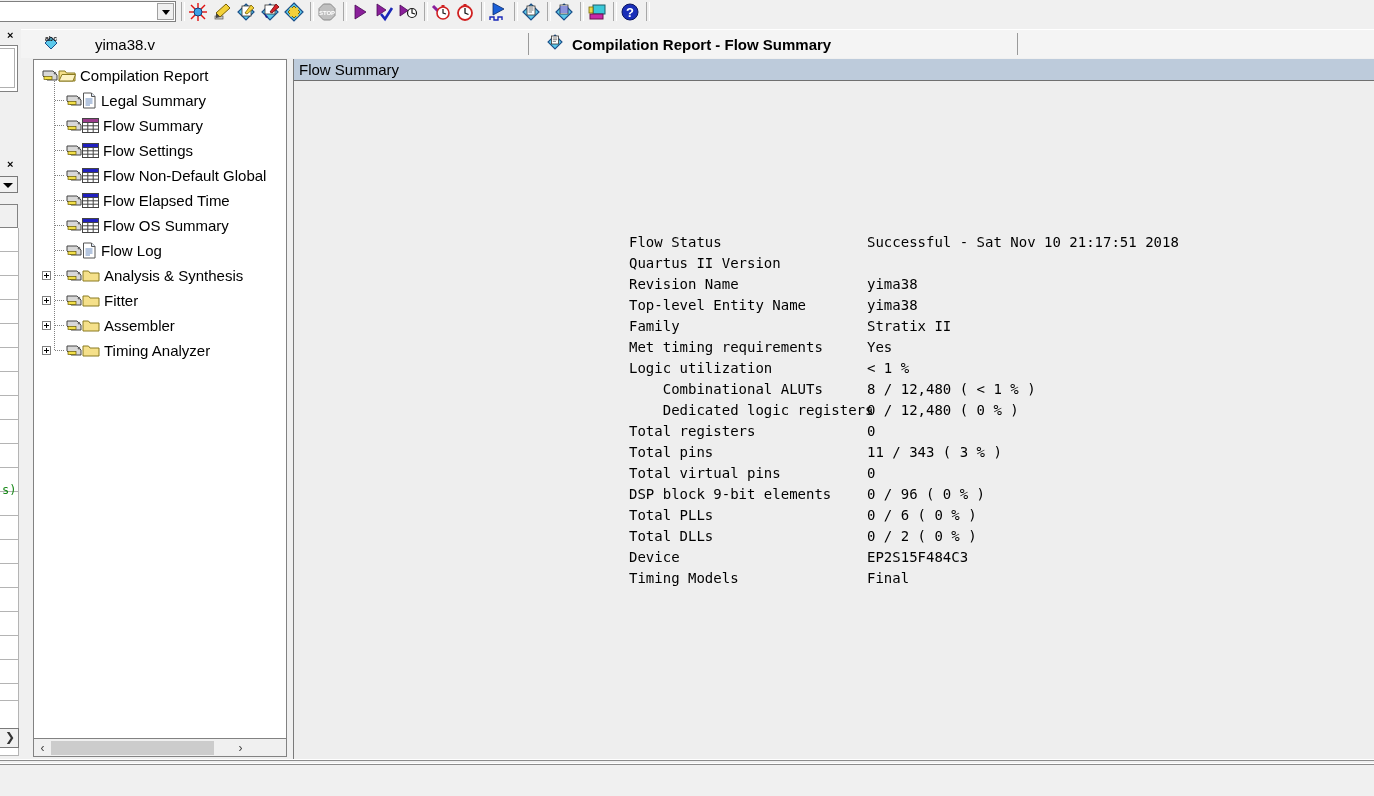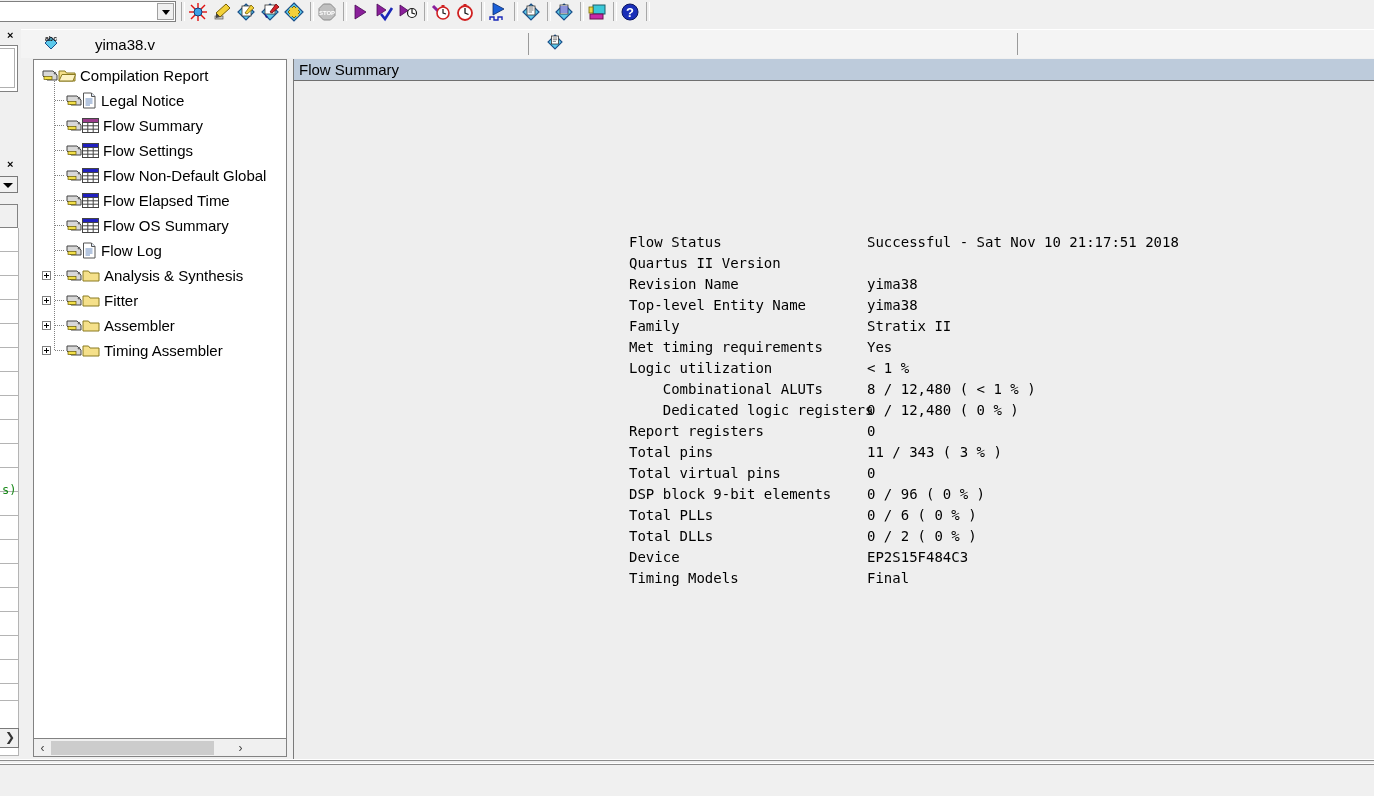--- a/index.html
+++ b/index.html
@@ -295,20 +295,21 @@
     <div class="tabdiv" style="left:507px;"></div>
 
     <div class="tab" style="left:513px;width:480px;padding-left:12px;">
       <span>
         <svg width="18" height="18" viewBox="0 0 18 18">
           <path d="M9 2 L16 9 L9 16 L2 9 Z" fill="#5bc8ea" stroke="#1a4f8a" stroke-width="1.1"></path>
           <rect x="5.5" y="3" width="7" height="8" fill="#ffffff" stroke="#333" stroke-width="0.8"></rect>
           <path d="M6.8 5 L11.2 5 M6.8 6.7 L11.2 6.7 M6.8 8.4 L10 8.4" stroke="#555" stroke-width="0.7"></path>
         </svg>
       </span>
+      <span class="tabtext bold" style="margin-left:8px;">Compilation Report - Flow Summary</span>
     </div>
 
     <div class="tabdiv" style="left:996px;"></div>
   </div>
 
   <div class="treepanel">
     <div id="treebody">
         <div class="vline" style="top: 21px; height: 269px;"></div>
         <div class="treeitem" style="left: 6px; top: 3px;">
           <span style="display: inline-flex;">
@@ -337,21 +338,21 @@
               <circle cx="15" cy="5.2" r="1" fill="#888" stroke="#333" stroke-width="0.5"></circle>
             </svg>
           </span>
           <span style="display: inline-flex; margin-left: -2px;">
             <svg width="15" height="17" viewBox="0 0 15 17">
               <path d="M1.5 1 L9.5 1 L13 4.5 L13 16 L1.5 16 Z" fill="#ffffff" stroke="#555" stroke-width="1"></path>
               <path d="M9.5 1 L9.5 4.5 L13 4.5" fill="#dde8f5" stroke="#555" stroke-width="1"></path>
               <path d="M3.5 7 L10.5 7 M3.5 9 L10.5 9 M3.5 11 L10.5 11 M3.5 13 L8 13" stroke="#5a7fb8" stroke-width="0.9"></path>
             </svg>
           </span>
-          <span class="treelabel">Legal Notice</span>
+          <span class="treelabel">Legal Summary</span>
         </div>
         <div class="hline" style="left: 21px; width: 10px; top: 65px;"></div>
         <div class="treeitem" style="left: 30px; top: 53px;">
           <span style="display: inline-flex;">
             <svg width="20" height="16" viewBox="0 0 20 16">
               <path d="M3 3 L13 3 L17 7 L17 12 L7 12 L3 8 Z" fill="#d8d8d8" stroke="#444" stroke-width="1"></path>
               <rect x="4" y="8.5" width="8" height="3" fill="#f2e04a" stroke="#6a5a00" stroke-width="0.7"></rect>
               <path d="M13 3 L17 7" stroke="#444" stroke-width="1"></path>
               <circle cx="15" cy="5.2" r="1" fill="#888" stroke="#333" stroke-width="0.5"></circle>
             </svg>
@@ -528,21 +529,21 @@
               <rect x="4" y="8.5" width="8" height="3" fill="#f2e04a" stroke="#6a5a00" stroke-width="0.7"></rect>
               <path d="M13 3 L17 7" stroke="#444" stroke-width="1"></path>
               <circle cx="15" cy="5.2" r="1" fill="#888" stroke="#333" stroke-width="0.5"></circle>
             </svg>
           </span>
           <span style="display: inline-flex; margin-left: -2px;">
             <svg width="18" height="15" viewBox="0 0 18 15">
               <path d="M1 3 L6.5 3 L8 5 L17 5 L17 13 L1 13 Z" fill="#f5e08a" stroke="#8a7a20" stroke-width="1"></path>
             </svg>
           </span>
-          <span class="treelabel">Timing Assembler</span>
+          <span class="treelabel">Timing Analyzer</span>
         </div>
       </div>
   </div>
 
   <div class="hscroll">
     <div class="hsarrow">‹</div>
     <div class="hsthumb" style="width:163px;"></div>
     <div class="hsarrow" style="margin-left:18px;">›</div>
   </div>
 
@@ -553,21 +554,21 @@
     <div class="table" id="reporttable">
         <div class="trow"><div class="tkey">Flow Status</div><div class="tval">Successful - Sat Nov 10 21:17:51 2018</div></div>
         <div class="trow"><div class="tkey">Quartus II Version</div></div>
         <div class="trow"><div class="tkey">Revision Name</div><div class="tval">yima38</div></div>
         <div class="trow"><div class="tkey">Top-level Entity Name</div><div class="tval">yima38</div></div>
         <div class="trow"><div class="tkey">Family</div><div class="tval">Stratix II</div></div>
         <div class="trow"><div class="tkey">Met timing requirements</div><div class="tval">Yes</div></div>
         <div class="trow"><div class="tkey">Logic utilization</div><div class="tval">&lt; 1 %</div></div>
         <div class="trow"><div class="tkey">    Combinational ALUTs</div><div class="tval">8 / 12,480 ( &lt; 1 % )</div></div>
         <div class="trow"><div class="tkey">    Dedicated logic registers</div><div class="tval">0 / 12,480 ( 0 % )</div></div>
-        <div class="trow"><div class="tkey">Report registers</div><div class="tval">0</div></div>
+        <div class="trow"><div class="tkey">Total registers</div><div class="tval">0</div></div>
         <div class="trow"><div class="tkey">Total pins</div><div class="tval">11 / 343 ( 3 % )</div></div>
         <div class="trow"><div class="tkey">Total virtual pins</div><div class="tval">0</div></div>
         <div class="trow"><div class="tkey">DSP block 9-bit elements</div><div class="tval">0 / 96 ( 0 % )</div></div>
         <div class="trow"><div class="tkey">Total PLLs</div><div class="tval">0 / 6 ( 0 % )</div></div>
         <div class="trow"><div class="tkey">Total DLLs</div><div class="tval">0 / 2 ( 0 % )</div></div>
         <div class="trow"><div class="tkey">Device</div><div class="tval">EP2S15F484C3</div></div>
         <div class="trow"><div class="tkey">Timing Models</div><div class="tval">Final</div></div>
       </div>
   </div>
 

